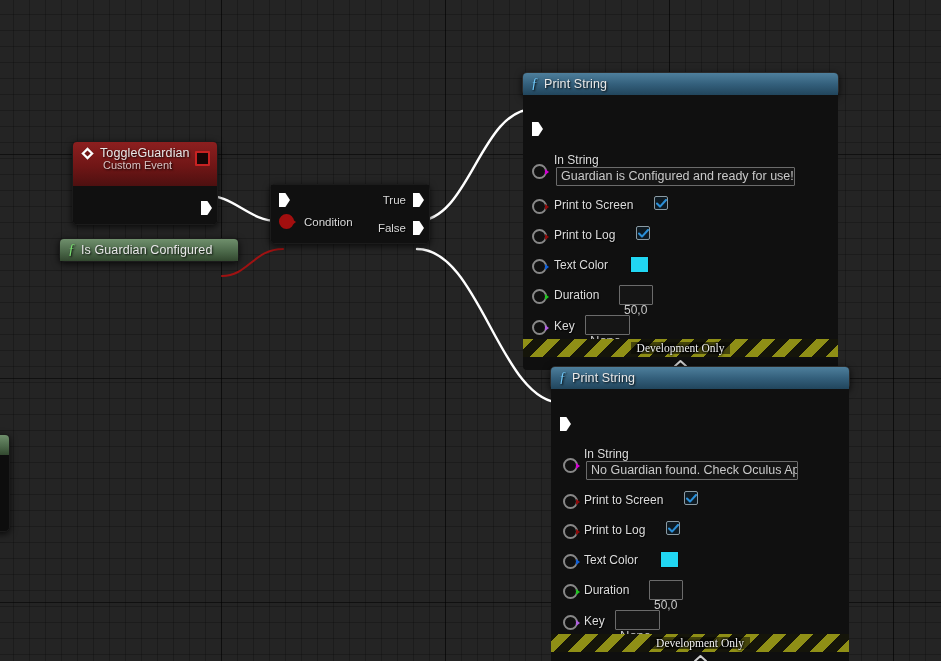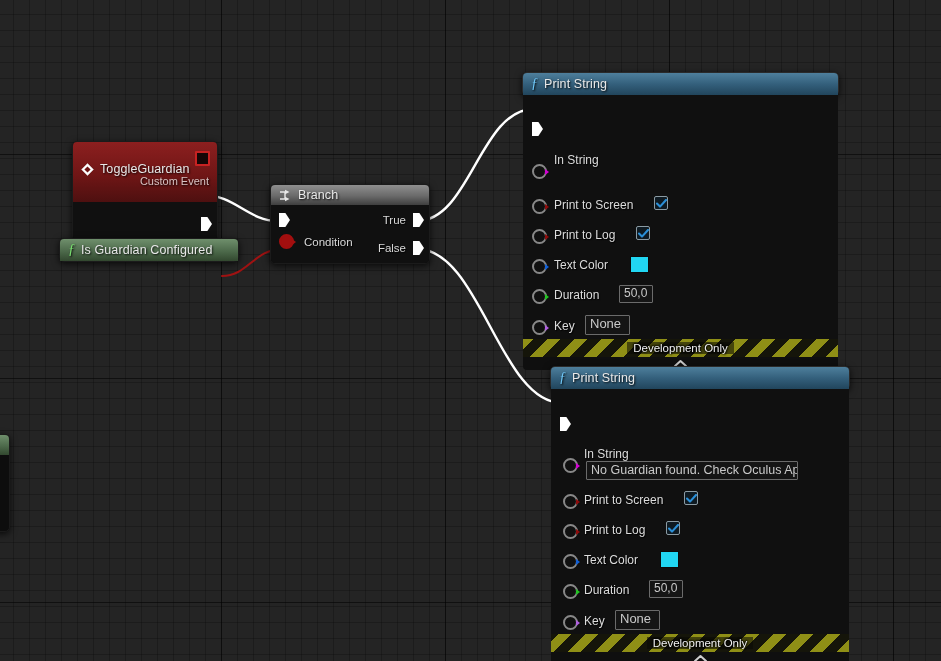--- a/index.html
+++ b/index.html
@@ -207,21 +207,21 @@
     border-radius: 1px;
     box-sizing: border-box;
     white-space: nowrap;
     overflow: hidden;
   }
   .num-input {
     background: #151515;
     border: 1px solid #6b6b6b;
     color: #c9c9c9;
     font-size: 12px;
-    padding: 0px 4px 1px 4px;
+    padding: 17px 4px 1px 4px;
     border-radius: 1px;
     box-sizing: border-box;
   }
   .checkbox {
     width: 14px;
     height: 14px;
     background: #0e1a22;
     border: 1px solid #8a9aa3;
     border-radius: 2px;
     display: inline-flex;
@@ -252,20 +252,21 @@
     justify-content: center;
     overflow: hidden;
   }
   .dev-footer-text {
     font-size: 11.5px;
     color: #f0f0f0;
     text-shadow: 1px 1px 2px #000, -1px 0 2px #000, 0 -1px 2px #000;
     background: rgba(10,10,6,0.55);
     padding: 0 6px;
     white-space: nowrap;
+    font-family: Liberation Serif, serif;
   }
   .collapse-arrow {
     height: 13px;
     background: #0f0f0f;
     border-radius: 0 0 4px 4px;
     display: flex;
     align-items: center;
     justify-content: center;
   }
   .collapse-arrow svg { display: block; }
@@ -306,21 +307,21 @@
     <path d="M 417 221 C 470 221 480 109 534 109" stroke="#ffffff" stroke-width="2.4" fill="none" stroke-linecap="round"></path>
 
     <path d="M 417 249 C 480 249 500 403 562 403" stroke="#ffffff" stroke-width="2.4" fill="none" stroke-linecap="round"></path>
   </svg>
 
   <div class="node-partial">
     <div class="ph"></div>
   </div>
 
   <div class="node node-event" style="left:72px; top:141px;">
-    <div class="node-header" style="height:40px; display:block; padding:20px 8px 0 8px;text-align:right;">
+    <div class="node-header" style="height:40px; display:block; padding:4px 8px 0 8px;">
       <div style="display:flex; align-items:center;">
         <span class="hdr-icon">
           <svg width="13" height="13" viewBox="0 0 13 13">
             <polygon points="6.5,0.6 12.4,6.5 6.5,12.4 0.6,6.5" fill="#ffffff" stroke="#d8d8d8" stroke-width="0.7"></polygon>
             <polygon points="6.5,3.4 9.6,6.5 6.5,9.6 3.4,6.5" fill="#6e1414"></polygon>
           </svg>
         </span>
         <span class="node-title">ToggleGuardian</span>
       </div>
       <div class="node-subtitle">Custom Event</div>
@@ -332,30 +333,20 @@
   </div>
 
   <div class="node node-func" style="left:59px; top:238px;">
     <div class="node-header">
       <span class="hdr-icon f-icon green">ƒ</span>
       <span class="node-title">Is Guardian Configured</span>
     </div>
   </div>
 
   <div class="node node-branch" style="left:270px; top:184px;">
-    <div class="node-header">
-      <span class="hdr-icon">
-        <svg width="13" height="13" viewBox="0 0 13 13">
-          <path d="M1 3 H6 M1 10 H6 M6 3 V10" stroke="#e8e8e8" stroke-width="1.4" fill="none"></path>
-          <polygon points="6,0.8 10.5,3 6,5.2" fill="#e8e8e8"></polygon>
-          <polygon points="6,7.8 10.5,10 6,12.2" fill="#e8e8e8"></polygon>
-        </svg>
-      </span>
-      <span class="node-title">Branch</span>
-    </div>
     <div class="node-body" style="height:58px; position:relative;">
 
       <div class="exec-pin pin-abs" style="left:8px; top:8px;"></div>
 
       <div style="position:absolute; left:8px; top:29px; display:flex; align-items:center;">
         <span class="data-pin filled" style="color:#a30f0f;"></span>
         <span class="pin-label" style="margin-left:10px;">Condition</span>
       </div>
 
       <div style="position:absolute; right:5px; top:8px; display:flex; align-items:center;">
@@ -382,20 +373,21 @@
         <div class="exec-pin pin-abs" style="left:9px; top:27px;"></div>
         <span class="exec-pin hollow pin-abs" style="right:7px; top:26px;">
           <svg width="13" height="16" viewBox="0 0 13 16">
             <polygon points="1,1 6.5,1 12,8 6.5,15 1,15" fill="none" stroke="#ffffff" stroke-width="1.6"></polygon>
           </svg>
         </span>
 
         
         <span class="data-pin pin-abs" style="color:#d400d4; left:9px; top:69px;"></span>
         <span class="field-label pin-abs" style="left:31px; top:58px;">In String</span>
+        <div class="text-input pin-abs" style="left:33px; top:72px; width:239px; height:19px;">Guardian is Configured and ready for use!</div>
 
         
         <span class="data-pin pin-abs" style="color:#8e0b0b; left:9px; top:104px;"></span>
         <span class="field-label pin-abs" style="left:31px; top:103px;">Print to Screen</span>
         <span class="checkbox pin-abs" style="left:131px; top:101px;">
           <svg width="11" height="9" viewBox="0 0 11 9">
               <path d="M1 4.6 L4 7.6 L10 1" stroke="#2a8fd8" stroke-width="2.1" fill="none" stroke-linecap="round" stroke-linejoin="round"></path>
             </svg>
         </span>
 

